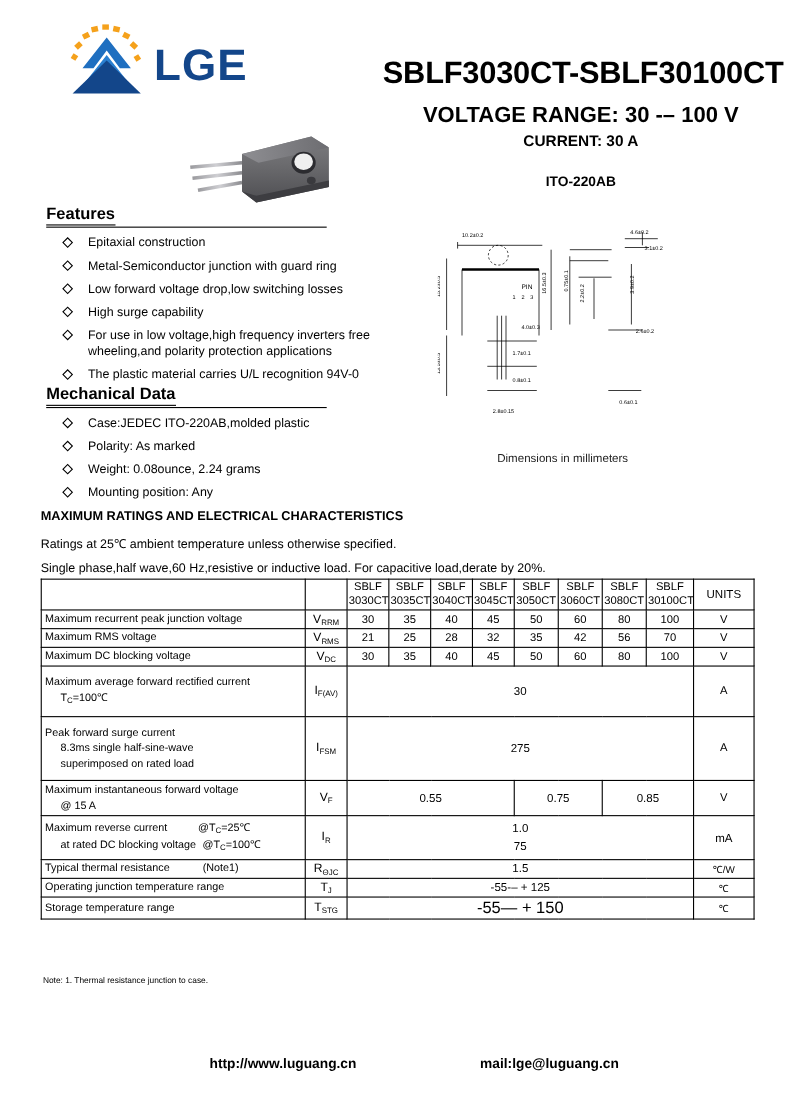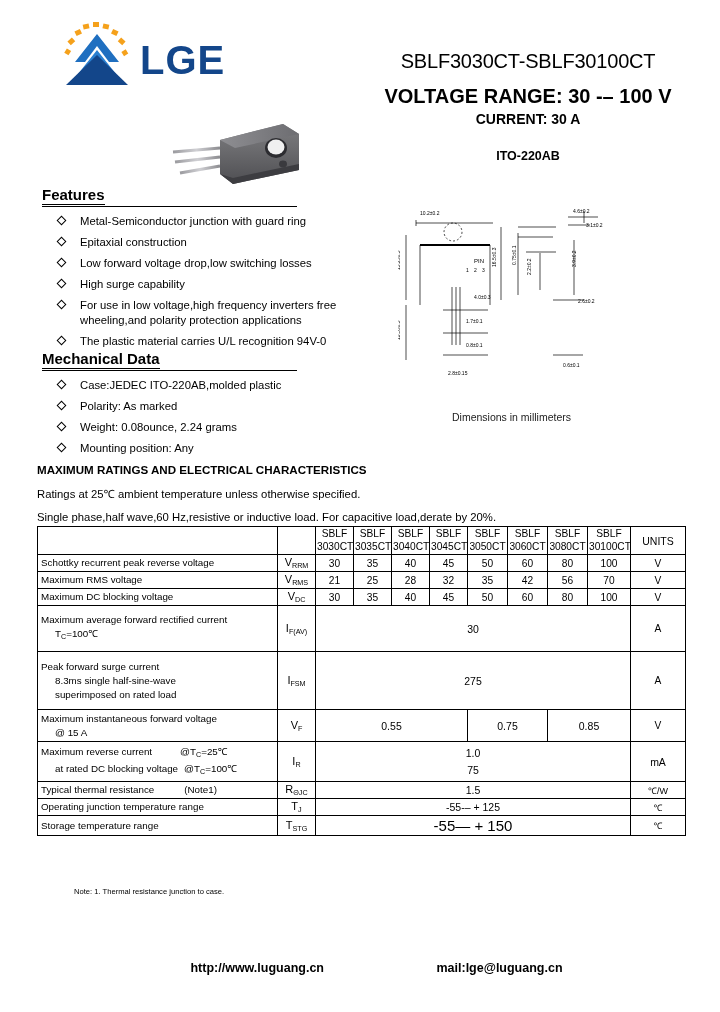--- a/index.html
+++ b/index.html
@@ -17,21 +17,21 @@
   .header { position:relative; height:110px; }
   .logo-wrap { position:absolute; left:52px; top:22px; width:210px; height:70px;text-align:right; }
   .logo-mark { position:absolute; left:10px; top:0px; width:70px; height:66px; }
   .logo-text {
     position:absolute; left:88px; top:16px;
     font-size:40px; font-weight:bold; letter-spacing:1px;
     color:#13468a; font-family:"Liberation Sans", sans-serif;
   }
 
   .title-block { position:absolute; left:348px; top:50px; width:360px; text-align:center; }
-  .part-title { font-size:20px; font-weight:normal; letter-spacing:-0.2px; white-space:nowrap; }
+  .part-title { font-size:28px; font-weight:bold; letter-spacing:-0.2px; white-space:nowrap; }
   .sub-title { font-size:12.5px; margin-top:7px; }
   .volt-line { font-size:20px; font-weight:bold; margin-top:12px; }
   .curr-line { font-size:14px; font-weight:bold; margin-top:3px; }
   .pkg-name { font-size:12.5px; font-weight:bold; margin-top:22px; }
 
   
   .pkg-photo { position:absolute; left:163px; top:112px; width:146px; height:88px; }
 
   
   .section { position:absolute; width:300px; }
@@ -75,21 +75,21 @@
     text-align:center; vertical-align:middle;
     padding:1px 1px;
   }
   table.spec td.param {
     text-align:left; padding-left:3px; font-size:9.8px; line-height:14px;
   }
   table.spec td.sym { font-size:11px; }
   .hdr-cell { line-height:12.5px; font-size:9.8px; }
   .sub { font-size:7.2px; vertical-align:-2px; }
   .indent { padding-left:14px; display:block; }
-  .note-line { position:absolute; left:39px; top:887px; font-size:7.6px;margin-left:35px; }
+  .note-line { position:absolute; left:39px; top:887px; font-size:7.6px; }
 
   
   .footer { position:absolute; left:0; top:958px; width:720px; text-align:center; }
   .footer span { font-size:12.5px; font-weight:bold; }
   .footer .f-url { margin-right:108px;margin-left:33px; }
 </style>
 </head>
 <body>
 
 <div class="header">
@@ -153,25 +153,25 @@
   <ellipse cx="120" cy="52" rx="4" ry="3.4" fill="#3a3a3e"></ellipse>
   <path d="M57 62 L70 72 L136 58 L136 52 L70 66 Z" fill="#3d3d41"></path>
 </svg>
 
 <div class="section" style="left:42px; top:186px;">
   <div class="sec-head">Features</div>
   <div class="sec-rule"></div>
   <ul class="flist">
     <li>
       <span class="dia"></span>
+      <span>Epitaxial construction</span>
+    </li>
+    <li>
+      <span class="dia"></span>
       <span>Metal-Semiconductor junction with guard ring</span>
-    </li>
-    <li>
-      <span class="dia"></span>
-      <span>Epitaxial construction</span>
     </li>
     <li>
       <span class="dia"></span>
       <span>Low forward voltage drop,low switching losses</span>
     </li>
     <li>
       <span class="dia"></span>
       <span>High surge capability</span>
     </li>
     <li>
@@ -319,21 +319,21 @@
         <span>3080CT</span>
       </td>
       <td class="hdr-cell">
         <span>SBLF</span><br>
         <span>30100CT</span>
       </td>
       <td style="font-size:10.5px">UNITS</td>
     </tr>
 
     <tr>
-      <td class="param">Schottky recurrent peak reverse voltage</td>
+      <td class="param">Maximum recurrent peak junction voltage</td>
       <td class="sym">
         <span>V</span><span class="sub">RRM</span>
       </td>
       <td>30</td>
       <td>35</td>
       <td>40</td>
       <td>45</td>
       <td>50</td>
       <td>60</td>
       <td>80</td>

